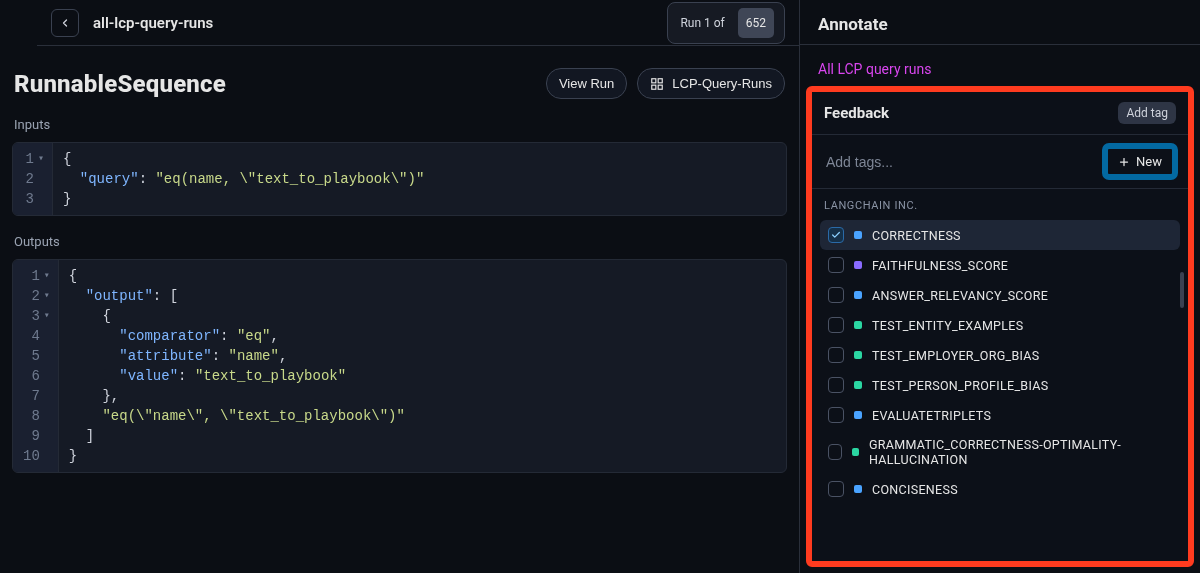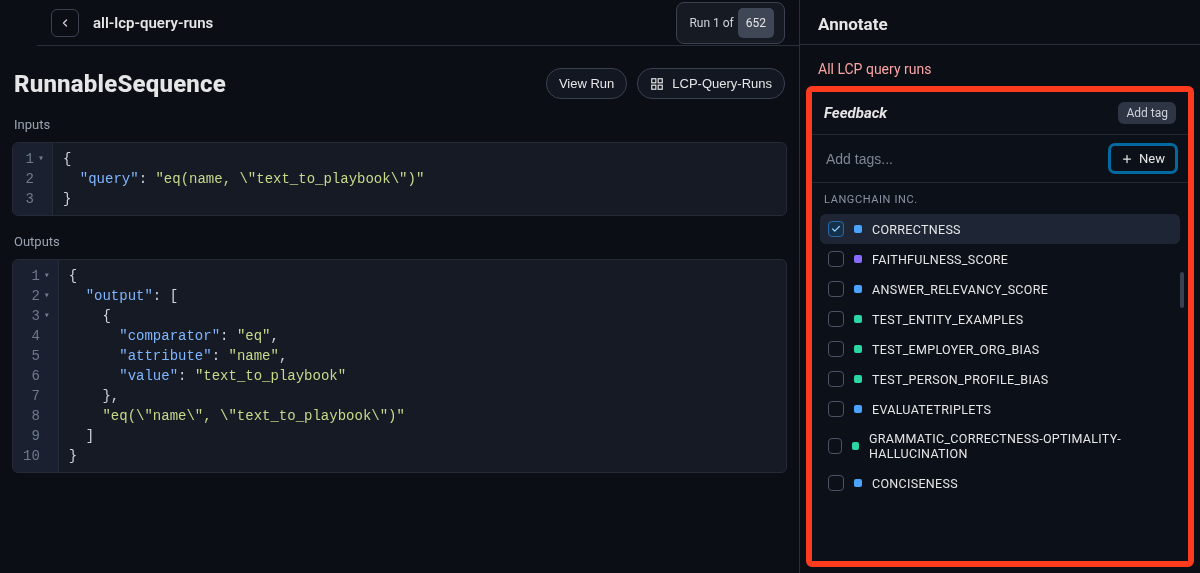--- a/index.html
+++ b/index.html
@@ -6,21 +6,21 @@
   html, body { width: 1200px; height: 573px; overflow: hidden; background:#0b0e14; color:#e6e6e6; font-family: -apple-system, BlinkMacSystemFont, "Segoe UI", Roboto, Helvetica, Arial, sans-serif; }
   .app { display:flex; width:100%; height:100%; }
   .left { flex: 0 0 800px; height:100%; border-right:1px solid #2a2f3a; display:flex; flex-direction:column; }
   .right { flex: 1 1 auto; height:100%; display:flex; flex-direction:column; position:relative; }
 
   
   .topbar { display:flex; align-items:center; padding:8px 14px; border-bottom:1px solid #2a2f3a; height:46px;margin-left:37px; }
   .back-btn { width:28px; height:28px; border:1px solid #3a4150; border-radius:6px; display:flex; align-items:center; justify-content:center; color:#cfd3dc; cursor:pointer; }
   .crumb { margin-left:14px; font-size:15px; font-weight:600; color:#e6e6e6; }
   .spacer { flex:1; }
-  .run-chip { display:flex; align-items:center; gap:4px; border:1px solid #3a4150; background:#161a23; border-radius:8px; padding:5px 10px 5px 12px; font-size:12px; color:#cfd3dc; }
+  .run-chip { display:flex; align-items:center; gap:13px; border:1px solid #3a4150; background:#161a23; border-radius:8px; padding:5px 10px 5px 12px; font-size:12px; color:#cfd3dc; }
   .run-count { background:#3f4656; border-radius:5px; padding:8px 8px; font-size:12px; color:#e6e6e6; }
 
   
   .title-row { display:flex; align-items:center; padding:22px 14px 18px 14px; }
   .title { font-size:24px; font-weight:800; letter-spacing:.2px; }
   .btn { border:1px solid #3a4150; background:#121722; color:#e6e6e6; border-radius:15px; padding:7px 12px; font-size:13px; display:inline-flex; align-items:center; gap:8px; cursor:pointer; }
   .btn + .btn { margin-left:10px; }
 
   
   .section-label { padding:0 14px 10px 14px; color:#9aa3b2; font-size:13px; }
@@ -31,31 +31,31 @@
   .gutter { background:#1a2030; color:#6f7a8e; text-align:right; padding:6px 8px 6px 10px; user-select:none; min-width:40px; border-right:1px solid #242a36; }
   .gutter .ln { height:20px; display:flex; justify-content:flex-end; align-items:center; gap:4px; }
   .gutter .fold { color:#6f7a8e; font-size:10px; }
   .source { padding:6px 10px; white-space:pre; color:#d7dbe3; flex:1; overflow:auto; }
   .p  { color:#cfd3dc; }           
   .k  { color:#7fb6ff; }           
   .s  { color:#c8d98a; }           
 
   
   .right-head { padding:14px 18px 10px 18px; font-size:17px; font-weight:700; border-bottom:1px solid #2a2f3a; }
-  .right-sub { padding:16px 18px 10px 18px; font-size:14px; color:#fca5a5; }
+  .right-sub { padding:16px 18px 10px 18px; font-size:14px; color:#d946ef; }
 
   
   .highlight { position:absolute; left:6px; right:6px; top:86px; bottom:6px; border:6px solid #ff3b1f; border-radius:6px; background:#0c1018; display:flex; flex-direction:column; overflow:hidden; }
   .hl-head { display:flex; align-items:center; padding:10px 12px; border-bottom:1px solid #242a36; }
-  .hl-title { font-size:15px; font-weight:700;font-style:italic; }
+  .hl-title { font-size:15px; font-weight:700; }
   .addtag-chip { background:#2e3545; color:#cfd3dc; border-radius:6px; padding:4px 8px; font-size:12px; }
   .search-row { display:flex; align-items:center; gap:10px; padding:8px 10px; border-bottom:1px solid #242a36; }
   .search { flex:1; background:transparent; border:none; outline:none; color:#cfd3dc; font-size:14px; padding:6px 4px; }
   .search::placeholder { color:#7e8696; }
-  .new-btn { border:3px solid #0369a1; border-radius:7px; padding:5px 10px; font-size:13px; display:inline-flex; align-items:center; gap:6px; color:#e6e6e6; cursor:pointer; }
+  .new-btn { border:6px solid #0369a1; border-radius:7px; padding:5px 10px; font-size:13px; display:inline-flex; align-items:center; gap:6px; color:#e6e6e6; cursor:pointer; }
   .group-label { padding:10px 12px 6px 12px; color:#8a93a4; font-size:11px; letter-spacing:.6px; }
   .tag-list { overflow:auto; padding:2px 8px 6px 8px; }
   .tag-item { display:flex; align-items:center; gap:10px; padding:7px 8px; border-radius:6px; font-size:12.5px; color:#e6e6e6; }
   .tag-item.selected { background:#1e2636; }
   .cb { width:16px; height:16px; border:1px solid #4a5264; border-radius:4px; display:inline-flex; align-items:center; justify-content:center; color:#8bd0ff; }
   .cb.checked { background:#153049; border-color:#2a6aa8; }
   .dot { width:8px; height:8px; border-radius:2px; display:inline-block; }
   .tag-name { letter-spacing:.3px; }
   .scroll-hint { position:absolute; right:4px; top:180px; width:4px; height:36px; background:#3a4252; border-radius:2px; }
 

